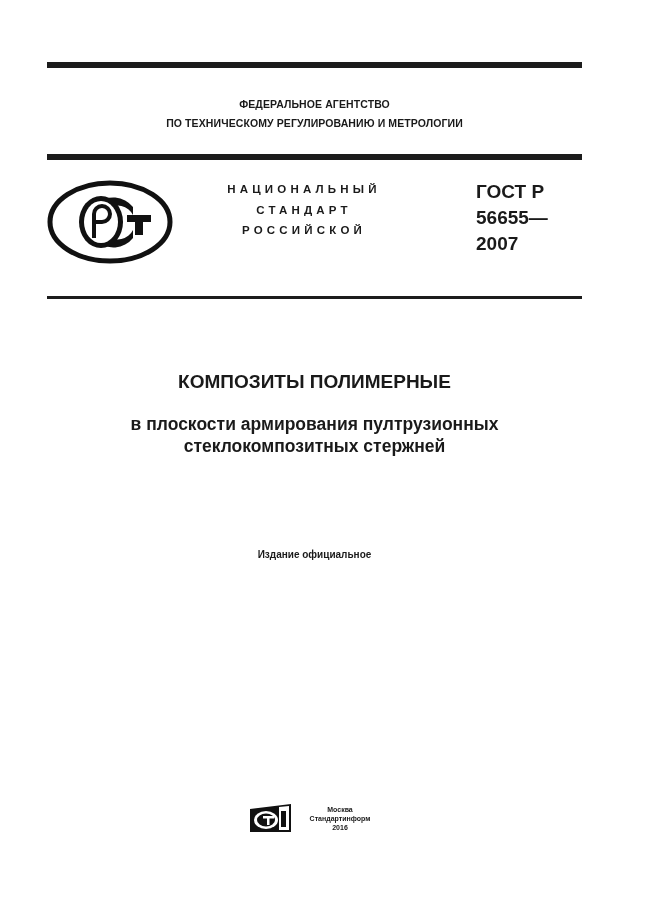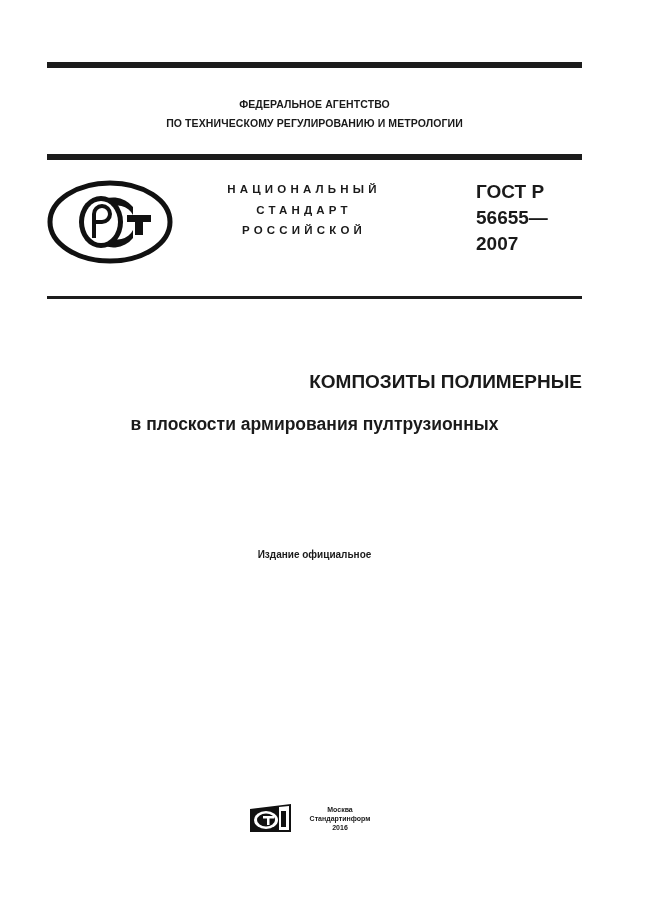--- a/index.html
+++ b/index.html
@@ -10,21 +10,21 @@
     .rule { position: absolute; left: 47px; width: 535px; background: #1c1c1c; }
     .rule.r1 { top: 62px; height: 6px; }
     .rule.r2 { top: 154px; height: 6px; }
     .rule.r3 { top: 296px; height: 3px; }
     .agency { position: absolute; left: 47px; width: 535px; text-align: center; font-weight: bold; font-size: 10.5px; letter-spacing: 0.1px; }
     .agency.l1 { top: 79px; margin-top: 19px; }
     .agency.l2 { top: 117px; }
     .logo { position: absolute; left: 47px; top: 180px; width: 126px; height: 84px; }
     .national { position: absolute; left: 218px; top: 179px; width: 172px; text-align: center; font-weight: bold; font-size: 11.5px; letter-spacing: 4.2px; line-height: 20.5px; }
     .gost { position: absolute; left: 476px; top: 179px; font-weight: bold; font-size: 19px; line-height: 26px; }
-    .title { position: absolute; left: 47px; width: 535px; top: 371px; text-align: right; font-weight: bold; font-size: 19px; }
+    .title { position: absolute; left: 47px; width: 535px; top: 371px; text-align: center; font-weight: bold; font-size: 19px; }
     .subtitle { position: absolute; left: 47px; width: 535px; top: 413px; text-align: center; font-weight: bold; font-size: 17.5px; line-height: 22px; }
     .edition { position: absolute; left: 47px; width: 535px; top: 549px; text-align: center; font-weight: bold; font-size: 10px; }
     .publisher-logo { position: absolute; left: 249px; top: 803px; width: 43px; height: 30px; }
     .publisher { position: absolute; left: 295px; top: 805px; width: 90px; text-align: center; font-weight: bold; font-size: 7px; line-height: 9px; }
   </style>
 </head>
 <body>
 
 <div class="rule r1"></div>
 <div class="agency l1">ФЕДЕРАЛЬНОЕ АГЕНТСТВО</div>
@@ -53,20 +53,21 @@
   <div>ГОСТ Р</div>
   <div>56655—</div>
   <div>2007</div>
 </div>
 
 <div class="rule r3"></div>
 
 <div class="title">КОМПОЗИТЫ ПОЛИМЕРНЫЕ</div>
 <div class="subtitle">
   <div>в плоскости армирования пултрузионных</div>
+  <div>стеклокомпозитных стержней</div>
 </div>
 
 <div class="edition">Издание официальное</div>
 
 <div class="publisher-logo">
   <svg width="43" height="30" viewBox="0 0 43 30">
     <path d="M1 6 L42 1 L42 29 L1 29 Z" fill="#111"></path>
     <path d="M30 4 L40 3 L40 27 L30 27 Z" fill="#fff"></path>
     <ellipse cx="17" cy="17" rx="12" ry="9" fill="#fff"></ellipse>
     <ellipse cx="17" cy="17" rx="9" ry="6.5" fill="#111"></ellipse>

